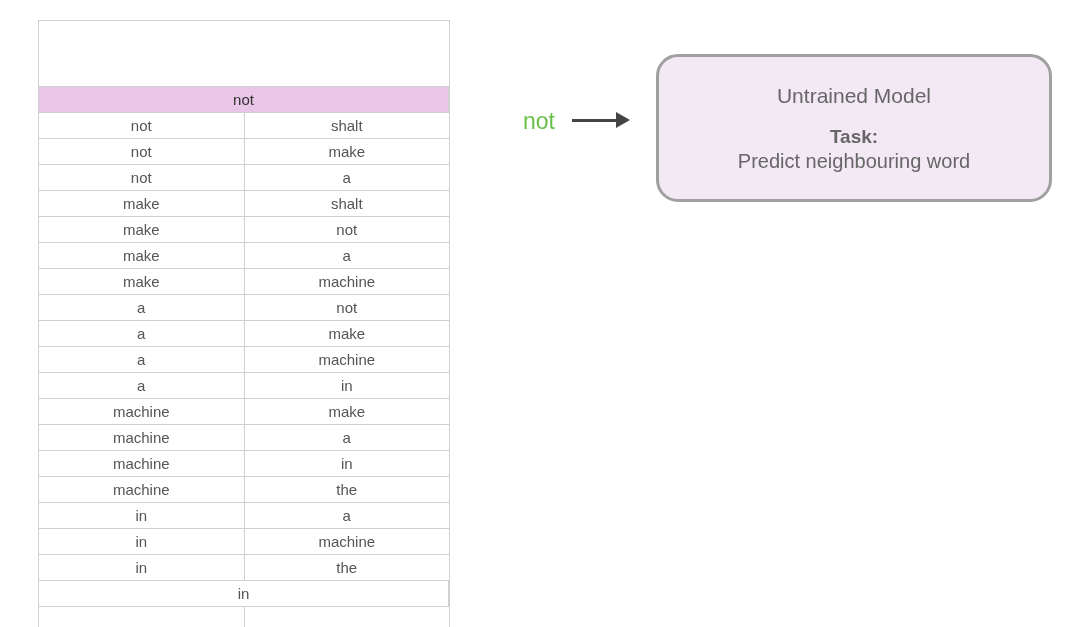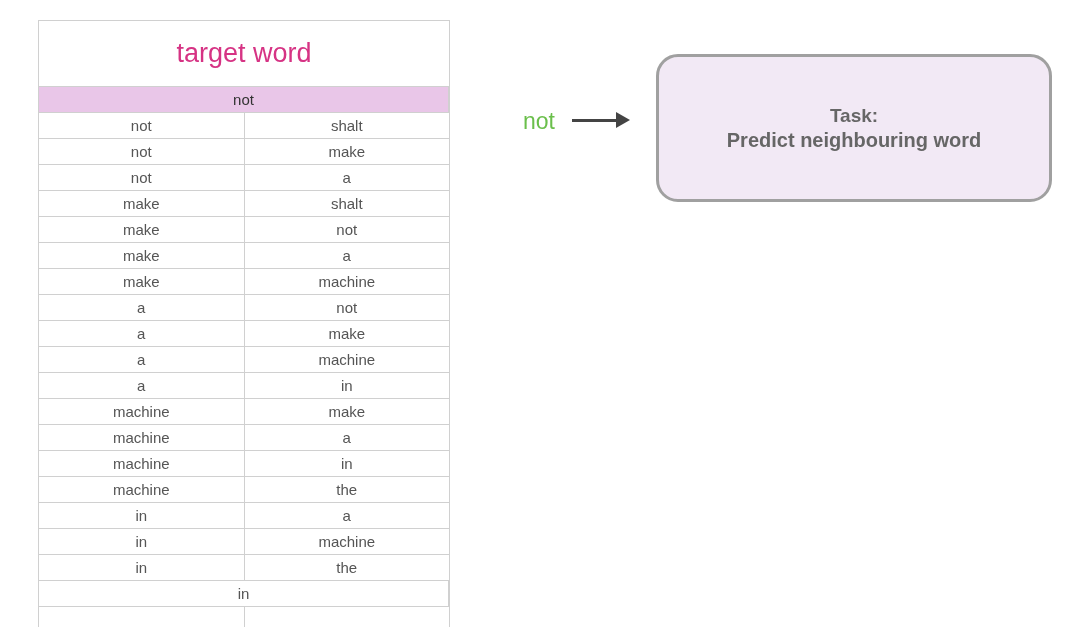--- a/index.html
+++ b/index.html
@@ -116,29 +116,28 @@
       font-weight: 300;
       margin-bottom: 18px;
     }
     .model-task-label {
       font-size: 19px;
       font-weight: 600;
       margin-bottom: 2px;
     }
     .model-task-desc {
       font-size: 20px;
-      font-weight: 700;
+      font-weight: 400;
     }
   </style>
 </head>
 <body>
 
 <div class="table-container">
   <div class="table-header">
-    <div class="header-cell header-right">target word</div>
   </div>
   <div id="table-body">
       <div class="table-row highlighted">
         <div class="table-cell cell-left">not</div>
       </div>
       <div class="table-row">
         <div class="table-cell cell-left">not</div>
         <div class="table-cell">shalt</div>
       </div>
       <div class="table-row">
@@ -220,15 +219,16 @@
 </div>
 
 <div class="input-label">not</div>
 
 <div class="arrow">
   <div class="arrow-line"></div>
   <div class="arrow-head"></div>
 </div>
 
 <div class="model-box">
+  <div class="model-title">Untrained Model</div>
   <div class="model-task-label">Task:</div>
   <div class="model-task-desc">Predict neighbouring word</div>
 </div>
 
 </body></html>

